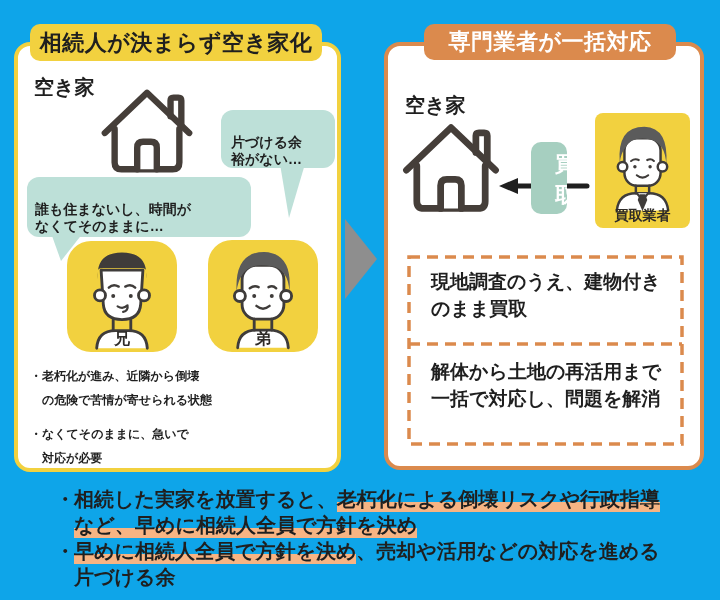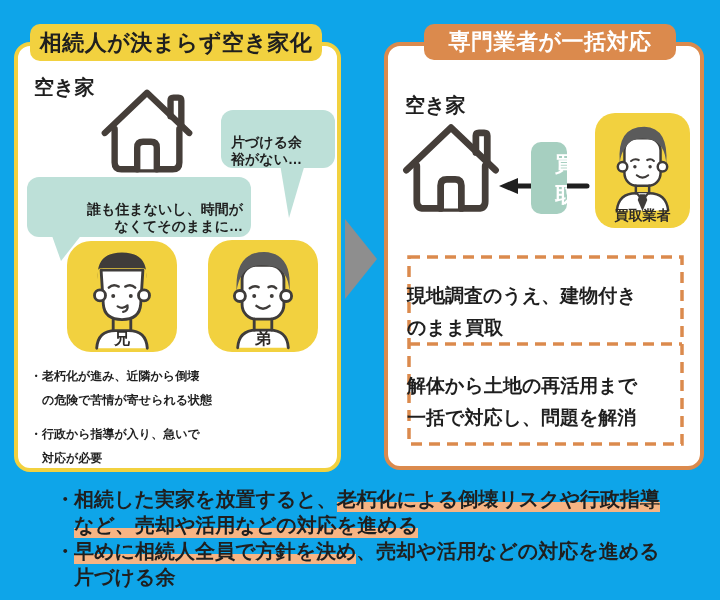--- a/index.html
+++ b/index.html
@@ -24,33 +24,33 @@
   .title-right { left:424px; top:24px; width:252px; height:36px; background:#DB8A4D; color:#ffffff; }
 
   .house-label { position:absolute; font-size:20px; z-index:2; }
 
   
   .bubble {
     position:absolute; background:#BDE0D8; border-radius:12px; color:#1f1f1f;
     font-size:14px; line-height:1.22; white-space:pre-line; z-index:3;
   }
   .bubble-tidy   { left:221px; top:110px; width:114px; height:58px; padding:7px 10px; text-align:left; }
-  .bubble-nobody { left:27px;  top:177px; width:224px; height:60px; padding:7px 8px; text-align:right; }
+  .bubble-nobody { left:27px;  top:177px; width:224px; height:60px; padding:7px 8px; text-align:left; }
   .tail { position:absolute; }
 
   
   .avatar { position:absolute; background:#F2D13F; border-radius:24px; overflow:hidden; z-index:2; }
   .avatar svg { position:absolute; left:0; top:0; width:100%; height:100%; }
   .avatar-label {
     position:absolute; left:0; right:0; bottom:5px; text-align:center;
     font-size:16px; color:#2e2b28; z-index:2; line-height:1;
   }
   .avatar-older   { left:67px;  top:241px; width:110px; height:111px; }
   .avatar-younger { left:208px; top:240px; width:110px; height:112px; }
-  .avatar-buyer   { left:595px; top:113px; width:95px;  height:115px; border-radius:20px; }
+  .avatar-buyer   { left:595px; top:113px; width:95px;  height:115px; border-radius:8px; }
   .avatar-buyer .avatar-label { font-size:14px; bottom:6px; }
 
   
   .lp-bullets { position:absolute; left:30px; top:364px; width:300px; font-size:12px; line-height:24px; }
   .lp-bullet  { padding-left:1em; text-indent:-1em; white-space:pre-line; margin-bottom:10px; }
 
   
   .mid-arrow {
     position:absolute; left:345px; top:219px; width:0; height:0;
     border-top:40px solid transparent; border-bottom:40px solid transparent;
@@ -63,22 +63,22 @@
     position:absolute; left:531px; top:142px; width:36px; height:72px;
     background:#A6CFC0; color:#ffffff; border-radius:10px; z-index:2;
     font-size:21px; line-height:31px; text-align:center; padding-top:6px;
     word-break:break-all; overflow:hidden;padding-left:24px;
   }
 
   
   .dash-wrap { position:absolute; left:407px; top:255px; width:277px; height:191px; }
   .dash-wrap svg { position:absolute; left:0; top:0; }
   .dash-text {
-    position:absolute; left:0; width:250px; font-size:19px; line-height:32px;
-    white-space:pre-line; color:#1f1f1f;margin-top:12px;
+    position:absolute; left:24px; width:250px; font-size:19px; line-height:27px;
+    white-space:pre-line; color:#1f1f1f;
   }
   .dash-text-1 { top:13px; }
   .dash-text-2 { top:103px; }
 
   
   .summary { position:absolute; left:55px; top:486px; width:640px; font-size:20px; line-height:26px; }
   .s-bullet { display:flex; }
   .s-marker { width:19px; flex:none; }
   .s-body { flex:1; }
   .hl { background-image:linear-gradient(transparent 58%, #F7B483 58%); padding-bottom:2px; }
@@ -159,21 +159,21 @@
         <path d="M44,59 q6,5 12,0" fill="none" stroke-width="2.2"></path>
         <path d="M42,81 V71 M58,81 V71" fill="none"></path>
       </g>
     </svg>
     <div class="avatar-label">弟</div>
   </div>
 
   <div class="lp-bullets">
     <div class="lp-bullet">・老朽化が進み、近隣から倒壊
 の危険で苦情が寄せられる状態</div>
-    <div class="lp-bullet">・行政から指導が入り、急いで
+    <div class="lp-bullet">・なくてそのままに、急いで
 対応が必要</div>
   </div>
 
   <div class="mid-arrow"></div>
 
   <section class="panel panel-right"></section>
   <div class="panel-title title-right">専門業者が一括対応</div>
 
   <div class="house-label" style="left:405px; top:92px;">空き家</div>
   <svg class="abs" style="left:394px; top:114px;" width="114" height="108" viewBox="0 0 110 104">
@@ -214,21 +214,21 @@
     </svg>
     <div class="dash-text dash-text-1">現地調査のうえ、建物付き
 のまま買取</div>
     <div class="dash-text dash-text-2">解体から土地の再活用まで
 一括で対応し、問題を解消</div>
   </div>
 
   <div class="summary">
     <div class="s-bullet">
       <span class="s-marker">・</span>
-      <span class="s-body"><span>相続した実家を放置すると、</span><span class="hl">老朽化による倒壊リスクや行政指導</span><br><span class="hl">など、売却や活用などの対応を進める</span></span>
+      <span class="s-body"><span>相続した実家を放置すると、</span><span class="hl">老朽化による倒壊リスクや行政指導</span><br><span class="hl">など、早めに相続人全員で方針を決め</span></span>
     </div>
     <div class="s-bullet">
       <span class="s-marker">・</span>
       <span class="s-body"><span class="hl">早めに相続人全員で方針を決め</span><span>、売却や活用などの対応を進める</span><br><span>片づける余</span></span>
     </div>
   </div>
 
 </div>
 
 </body></html>

